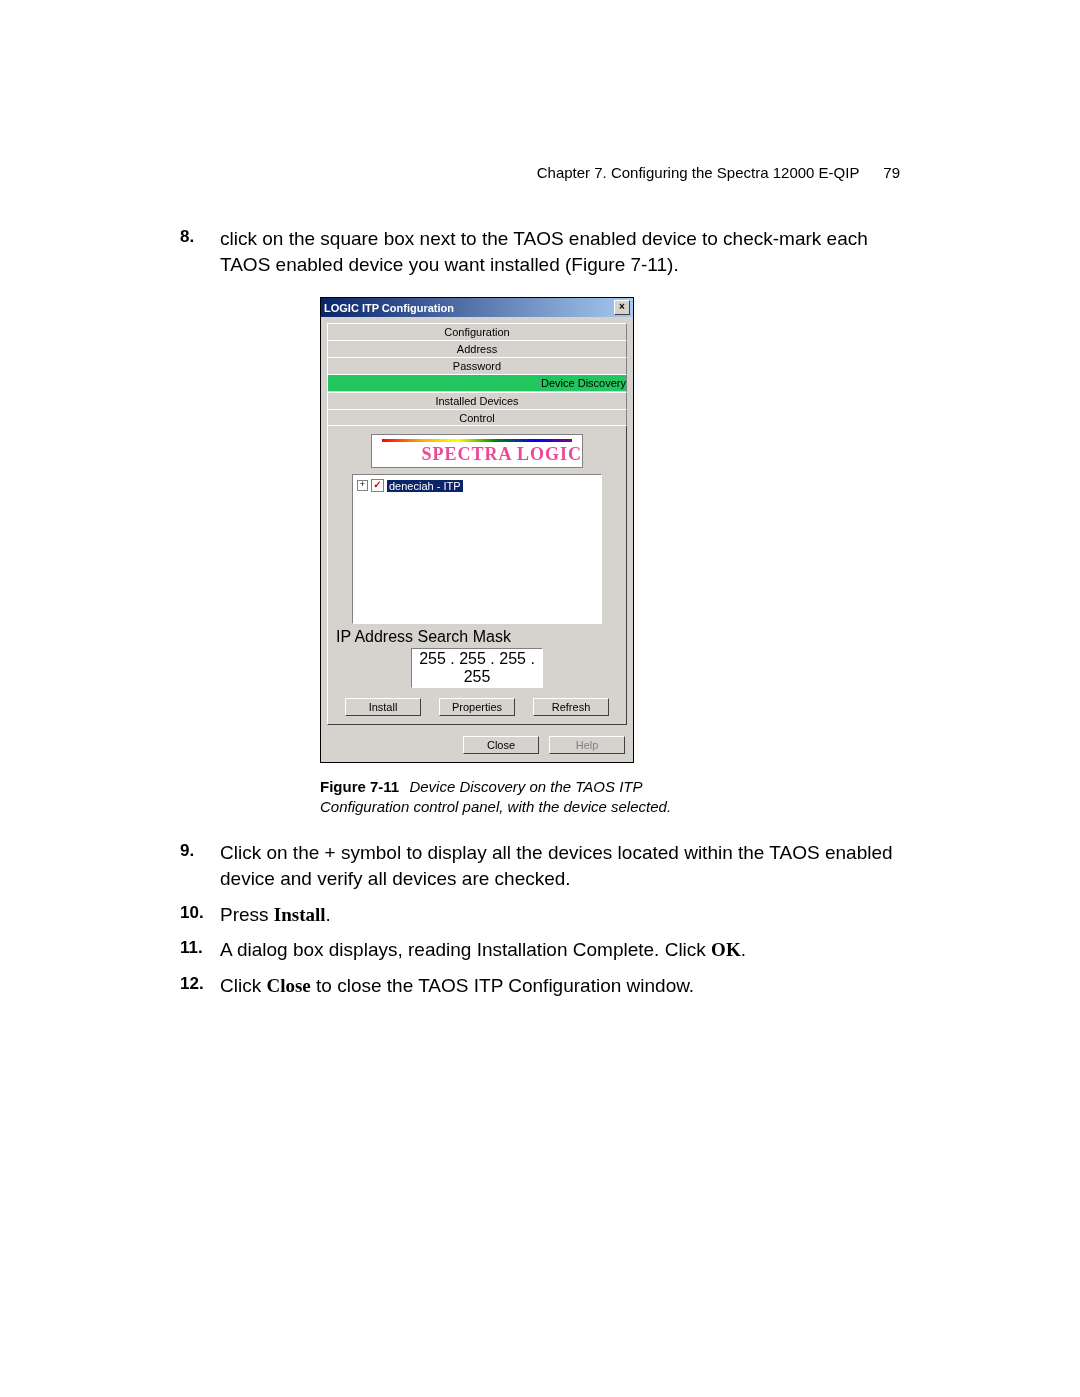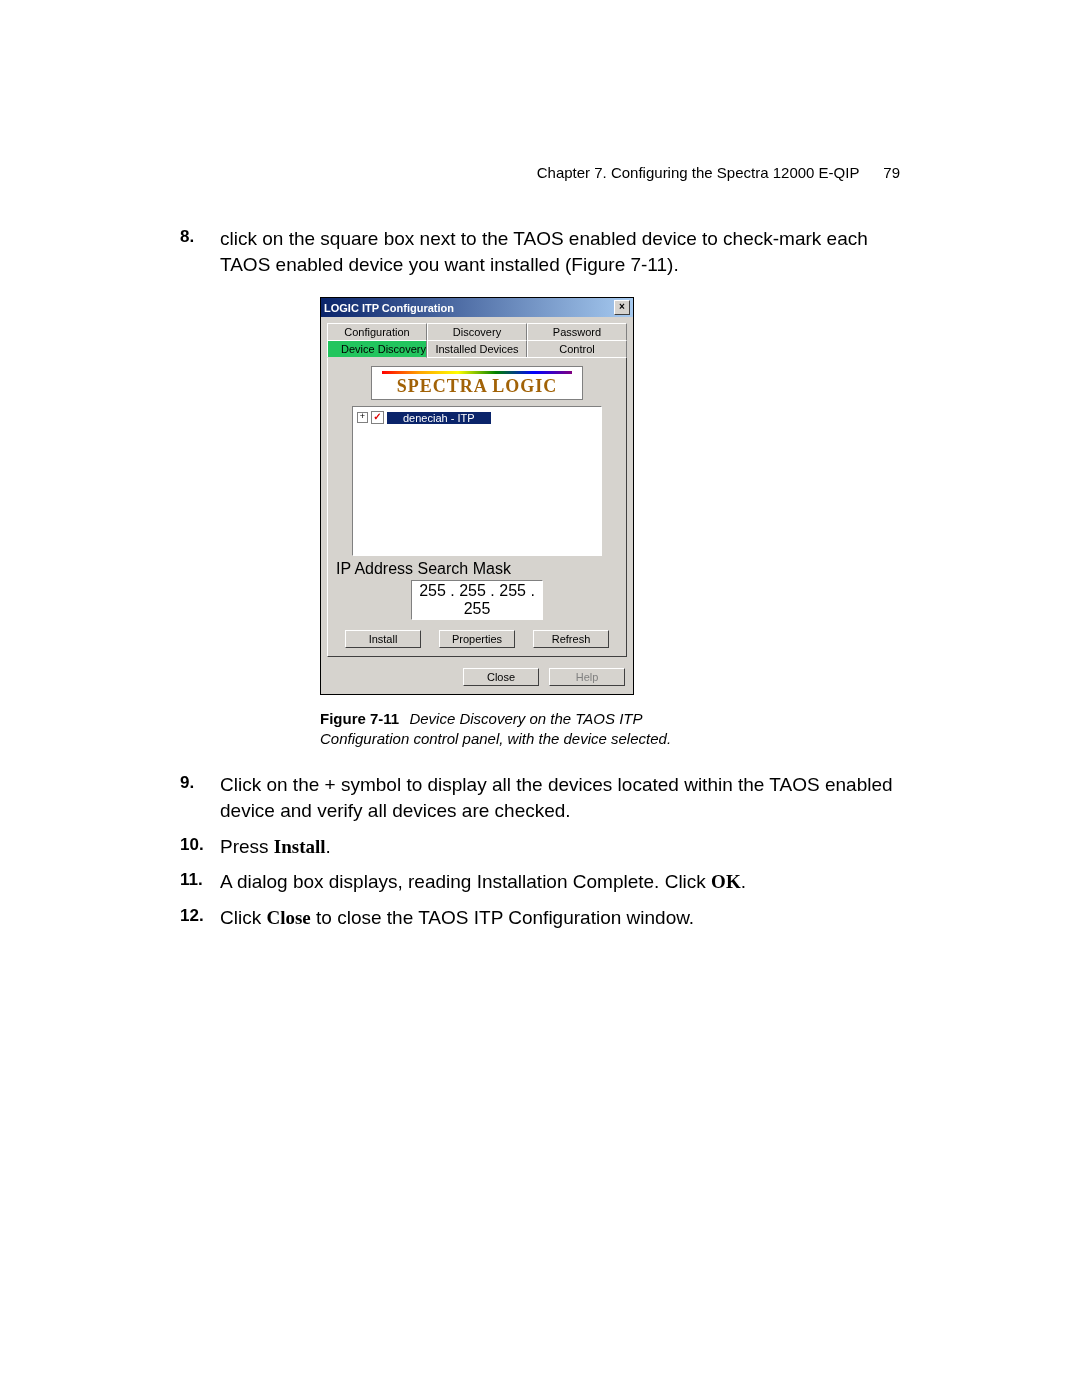--- a/index.html
+++ b/index.html
@@ -81,20 +81,21 @@
     line-height: 11px;
     text-align: center;
     font-family: Arial;
     font-weight: bold;
   }
   .tabs {
     margin: 6px 6px 0 6px;
   }
   .tabrow {
     display: flex;
+    flex-direction: column;
   }
   .tab {
     flex: 1;
     text-align: center;
     font-size: 11px;
     padding: 2px 0;
     border-top: 1px solid #fff;
     border-left: 1px solid #fff;
     border-right: 1px solid #808080;
     background: #d6d3ce;
@@ -130,21 +131,22 @@
     height: 3px;
     width: 190px;
     margin: 0 auto 2px auto;
     background: linear-gradient(to right, red, orange, yellow, green, blue, purple);
   }
   .logo .txt {
     font-family: "Times New Roman", serif;
     font-weight: bold;
     font-size: 18px;
     letter-spacing: 1px;
-    color: #a16207;
+    color: #ec4899;
+    text-align: right;
   }
   .tree {
     width: 250px;
     height: 150px;
     background: #fff;
     border-top: 1px solid #808080;
     border-left: 1px solid #808080;
     border-right: 1px solid #fff;
     border-bottom: 1px solid #fff;
     margin: 0 auto;
@@ -172,21 +174,21 @@
     background: #fff;
     color: #d00;
     font-size: 10px;
     line-height: 10px;
     text-align: center;
     font-weight: bold;
   }
   .sel {
     background: #0a246a;
     color: #fff;
-    padding: 0 16px;
+    padding: 0 2px;
   }
   .iplabel {
     font-size: 16px;
     margin-top: 4px;
   }
   .ipbox {
     width: 130px;
     margin: 2px auto 10px auto;
     background: #fff;
     border-top: 1px solid #808080;
@@ -253,21 +255,21 @@
 
   <div class="figure-wrap">
     <div class="dlg">
       <div class="titlebar">
         <span>LOGIC ITP Configuration</span>
         <span class="xbtn">×</span>
       </div>
       <div class="tabs">
         <div class="tabrow">
           <div class="tab">Configuration</div>
-          <div class="tab">Discovery</div>
+          <div class="tab">Address</div>
           <div class="tab">Password</div>
         </div>
         <div class="tabrow">
           <div class="tab active">Device Discovery</div>
           <div class="tab">Installed Devices</div>
           <div class="tab">Control</div>
         </div>
       </div>
       <div class="tabpanel">
         <div class="logo">

